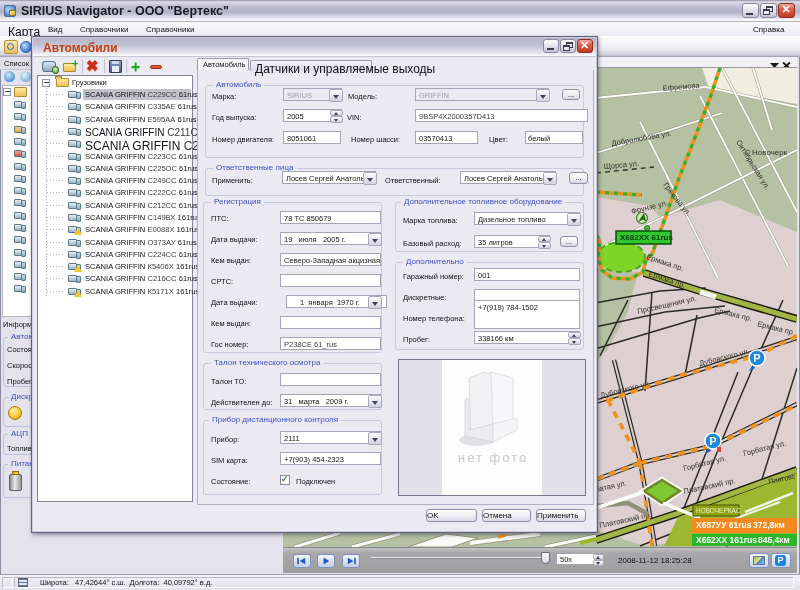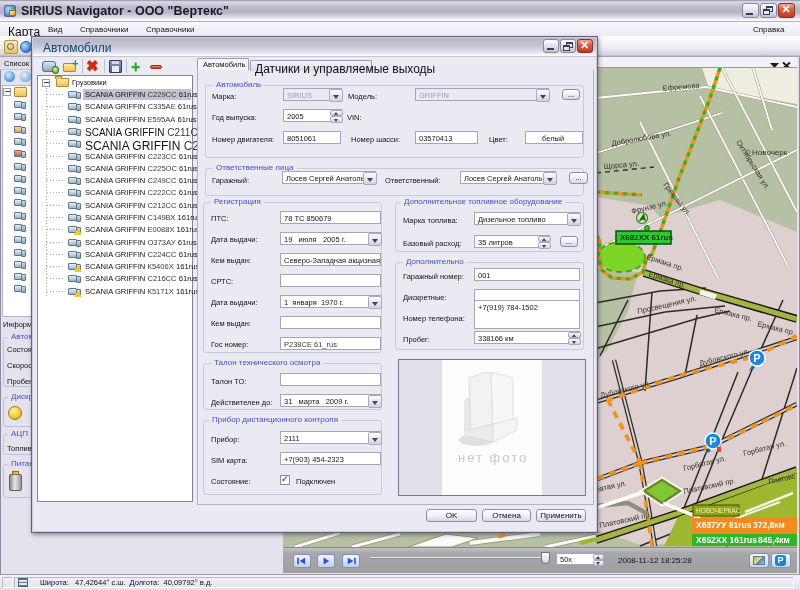--- a/index.html
+++ b/index.html
@@ -7,21 +7,21 @@
 .lb{font-size:7.5px;color:#101018;white-space:nowrap}
 .fld{background:#fff;border:1px solid #a5a4b8;font-size:7.5px;color:#16161e;white-space:nowrap;overflow:hidden}
 .fld.dis{background:#ebeaf2;color:#9d9caa}
 .blur{filter:blur(0.65px);color:#3a3a3a}
 .cbtn,.sbtn{background:linear-gradient(180deg,#fdfdfe 0%,#e8e8f0 45%,#d3d2e0 100%);border:1px solid #a9a8bc;border-radius:2px}
 .arr{position:absolute;left:50%;top:50%;margin:-1px 0 0 -3px;border:3px solid transparent;border-top:4px solid #42425c}
 .arru{position:absolute;left:50%;top:50%;margin:-3px 0 0 -2.5px;border:2.5px solid transparent;border-bottom:3.5px solid #42425c}
 .arrd{position:absolute;left:50%;top:50%;margin:-1px 0 0 -2.5px;border:2.5px solid transparent;border-top:3.5px solid #42425c}
 .grp{border:1px solid #c5cadf;border-radius:3px}
 .gtt{font-size:8px;color:#3f51c1;background:#ebeaf3;padding:0 3px;white-space:nowrap}
-.btn{background:linear-gradient(180deg,#fefefe 0%,#f0eff5 50%,#d8d7e4 100%);border:1px solid #8f8ea6;border-radius:3px;font-size:8px;color:#101018;text-align:center}
+.btn{background:linear-gradient(180deg,#fefefe 0%,#f0eff5 50%,#d8d7e4 100%);border:1px solid #8f8ea6;border-radius:3px;font-size:8px;color:#101018;text-align:left}
 .ti{font-size:9px;white-space:nowrap}
 </style></head><body>
 <div id="root">
 
 <div style="left:0;top:0;width:800px;height:22px;background:linear-gradient(180deg,#8f8ea2 0%,#dcdbe6 8%,#c0bfd1 30%,#b3b2c6 55%,#e4e3ed 82%,#fcfcfe 93%,#908fa3 100%)"></div>
 <div style="left:4px;top:5px;width:12px;height:12px;background:radial-gradient(circle at 35% 35%,#b8dcf4,#4484cc 70%,#1c4f9e);border-radius:2px;border:1px solid #4a6a98"></div>
 <div style="left:9px;top:10px;width:7px;height:6px;background:linear-gradient(135deg,#ffe9a0,#e0a828);border:1px solid #907018"></div>
 <div class="ti" style="left:21px;top:4px;font-size:12.5px;font-weight:bold;color:#1a1a24">SIRIUS Navigator - OOO "Вертекс"</div>
 <div style="left:742px;top:3px;width:17px;height:15px;background:linear-gradient(180deg,#fdfdfe 0%,#e3e2ec 50%,#c2c1d2 100%);border:1px solid #8a89a0;border-radius:3px"></div>
 <div style="left:746px;top:13px;width:7px;height:2px;background:#3c3b52"></div>
@@ -250,21 +250,21 @@
 <div style="left:753px;top:556px;width:12px;height:9px;background:linear-gradient(135deg,#8ec860 0%,#e8e088 50%,#4888c8 51%,#90c8e8 100%);border:1px solid #607890"></div>
 <div style="left:771px;top:553px;width:20px;height:15px;background:linear-gradient(180deg,#f6f8fc,#ccd4ea);border:1px solid #7d92c0;border-radius:3px"></div>
 <div style="left:775px;top:555px;width:11px;height:11px;background:#1a84d8;border-radius:3px;color:#fff;font-size:9px;font-weight:bold;text-align:center;line-height:11px">P</div>
 <div style="left:0;top:574px;width:800px;height:16px;background:linear-gradient(180deg,#f4f3f8,#e2e1ea);border-top:1px solid #9a99ac"></div>
 <div style="left:2px;top:577px;width:11px;height:11px;border:1px solid #b9b8c6;border-right-color:#fff;border-bottom-color:#fff"></div>
 <div style="left:14px;top:577px;width:780px;height:11px;border:1px solid #b9b8c6;border-right-color:#fff;border-bottom-color:#fff"></div>
 <div style="left:18px;top:578px;width:10px;height:9px;background:repeating-linear-gradient(0deg,#6a7a8a 0,#6a7a8a 1px,#d8e8f4 1px,#d8e8f4 3px),repeating-linear-gradient(90deg,#6a7a8a 0,#6a7a8a 1px,transparent 1px,transparent 3px);border:1px solid #55616e"></div>
 <div class="lb" style="left:40px;top:578px;font-size:7.5px">Широта:&nbsp;&nbsp; 47,42644° с.ш.&nbsp; Долгота:&nbsp; 40,09792° в.д.</div>
 <div style="left:31px;top:36px;width:567px;height:497px;background:#ebeaf3;border:1px solid #63627c;box-shadow:inset 0 0 0 1px #cdccdc,1px 2px 4px rgba(40,40,60,0.45)"></div>
 <div style="left:33px;top:38px;width:563px;height:19px;background:linear-gradient(180deg,#b7b6c9 0%,#c3c2d3 40%,#e8e7f0 80%,#fcfcfe 93%,#a7a6ba 100%)"></div>
-<div class="ti" style="left:43px;top:41px;font-size:12px;font-weight:normal;color:#0c4a6e">Автомобили</div>
+<div class="ti" style="left:43px;top:41px;font-size:12px;font-weight:bold;color:#c2410c">Автомобили</div>
 <div style="left:543px;top:39px;width:16px;height:14px;background:linear-gradient(180deg,#fdfdfe 0%,#e3e2ec 50%,#c2c1d2 100%);border:1px solid #8a89a0;border-radius:3px"></div>
 <div style="left:547px;top:48px;width:7px;height:2px;background:#3c3b52"></div>
 <div style="left:560px;top:39px;width:16px;height:14px;background:linear-gradient(180deg,#fdfdfe 0%,#e3e2ec 50%,#c2c1d2 100%);border:1px solid #8a89a0;border-radius:3px"></div>
 <div style="left:566px;top:42px;width:7px;height:6px;border:1px solid #3c3b52;border-top:2px solid #3c3b52;background:#e8e8f0"></div>
 <div style="left:563px;top:45px;width:7px;height:6px;border:1px solid #3c3b52;border-top:2px solid #3c3b52;background:#e8e8f0"></div>
 <div style="left:577px;top:39px;width:16px;height:14px;background:linear-gradient(180deg,#f0a898 0%,#d9604a 40%,#c03a22 100%);border:1px solid #8e3020;border-radius:3px"></div>
 <div style="left:580px;top:40px;width:9px;height:10px;color:#fff;font-weight:bold;font-size:11px;line-height:10px;text-align:center;font-family:'Liberation Sans'">✕</div>
 <div style="left:42px;top:61px;width:14px;height:11px;background:linear-gradient(180deg,#dae6f2,#90a8c4);border:1px solid #5a7090;border-radius:3px/4px"></div>
 <div style="left:52px;top:66px;width:7px;height:8px;background:radial-gradient(circle at 40% 35%,#d8f0c0,#58a030);border-radius:50%;border:1px solid #3a7020"></div>
 <div style="left:63px;top:63px;width:13px;height:9px;background:linear-gradient(180deg,#ffe9a2,#eec353);border:1px solid #ad8a2e;border-radius:1px"></div>
@@ -378,29 +378,30 @@
 <div class="btn" style="left:562px;top:89px;width:18px;height:11px;line-height:9px;text-align:center">...</div>
 <div class="lb" style="left:212px;top:113px">Год выпуска:</div>
 <div class="fld" style="left:283px;top:109px;width:59px;height:13px;padding-left:3px;line-height:13px">2005</div>
 <div class="sbtn" style="left:330px;top:110px;width:13px;height:6px">
       <span class="arru"></span>
     </div>
 <div class="sbtn" style="left:330px;top:116px;width:13px;height:7px">
       <span class="arrd"></span>
     </div>
 <div class="lb" style="left:347px;top:113px">VIN:</div>
+<div class="fld" style="left:415px;top:109px;width:173px;height:13px;padding-left:3px;line-height:13px"><span class="blur">9BSP4X2000357D413</span></div>
 <div class="lb" style="left:212px;top:135px">Номер двигателя:</div>
 <div class="fld" style="left:283px;top:131px;width:58px;height:13px;padding-left:3px;line-height:13px">8051061</div>
 <div class="lb" style="left:351px;top:135px">Номер шасси:</div>
 <div class="fld" style="left:415px;top:131px;width:63px;height:13px;padding-left:3px;line-height:13px">03570413</div>
 <div class="lb" style="left:489px;top:135px">Цвет:</div>
-<div class="fld" style="left:525px;top:131px;width:58px;height:13px;padding-left:16px;line-height:13px">белый</div>
+<div class="fld" style="left:525px;top:131px;width:58px;height:13px;padding-left:2px;line-height:13px">белый</div>
 <div class="grp" style="left:205px;top:168px;width:379px;height:28px"></div>
 <div class="gtt" style="left:213px;top:163px">Ответственные лица</div>
-<div class="lb" style="left:212px;top:176px">Гаражный:</div>
+<div class="lb" style="left:212px;top:176px">Применить:</div>
 <div class="fld" style="left:282px;top:171px;width:94px;height:13px;padding-left:3px;line-height:13px">Лосев Сергей Анатоль</div>
 <div class="cbtn" style="left:363px;top:172px;width:14px;height:13px">
       <span class="arr"></span>
     </div>
 <div class="lb" style="left:385px;top:176px">Ответственный:</div>
 <div class="fld" style="left:460px;top:171px;width:96px;height:13px;padding-left:3px;line-height:13px">Лосев Сергей Анатоль</div>
 <div class="cbtn" style="left:543px;top:172px;width:14px;height:13px">
       <span class="arr"></span>
     </div>
 <div class="btn" style="left:569px;top:172px;width:19px;height:12px;line-height:10px;text-align:center">...</div>
@@ -411,21 +412,21 @@
 <div class="lb" style="left:211px;top:235px">Дата выдачи:</div>
 <div class="fld" style="left:280px;top:232px;width:101px;height:13px;padding-left:3px;line-height:13px">19&nbsp;&nbsp; июля&nbsp;&nbsp; 2005 г.</div>
 <div class="cbtn" style="left:368px;top:233px;width:14px;height:13px">
       <span class="arr"></span>
     </div>
 <div class="lb" style="left:211px;top:256px">Кем выдан:</div>
 <div class="fld" style="left:280px;top:253px;width:101px;height:13px;padding-left:3px;line-height:13px">Северо-Западная акцизная т</div>
 <div class="lb" style="left:211px;top:277px">СРТС:</div>
 <div class="fld" style="left:280px;top:274px;width:101px;height:13px;padding-left:3px;line-height:13px"></div>
 <div class="lb" style="left:211px;top:298px">Дата выдачи:</div>
-<div class="fld" style="left:280px;top:295px;width:101px;height:13px;padding-left:3px;line-height:13px">1&nbsp; января&nbsp; 1970 г.</div>
+<div class="fld" style="left:286px;top:295px;width:101px;height:13px;padding-left:13px;line-height:13px">1&nbsp; января&nbsp; 1970 г.</div>
 <div class="cbtn" style="left:368px;top:296px;width:14px;height:13px">
       <span class="arr"></span>
     </div>
 <div class="lb" style="left:211px;top:319px">Кем выдан:</div>
 <div class="fld" style="left:280px;top:316px;width:101px;height:13px;padding-left:3px;line-height:13px"></div>
 <div class="lb" style="left:211px;top:340px">Гос номер:</div>
 <div class="fld" style="left:280px;top:337px;width:101px;height:13px;padding-left:3px;line-height:13px"><span class="blur">Р238СЕ 61_rus</span></div>
 <div class="grp" style="left:395px;top:202px;width:189px;height:50px"></div>
 <div class="gtt" style="left:401px;top:197px">Дополнительное топливное оборудование</div>
 <div class="lb" style="left:403px;top:216px">Марка топлива:</div>

